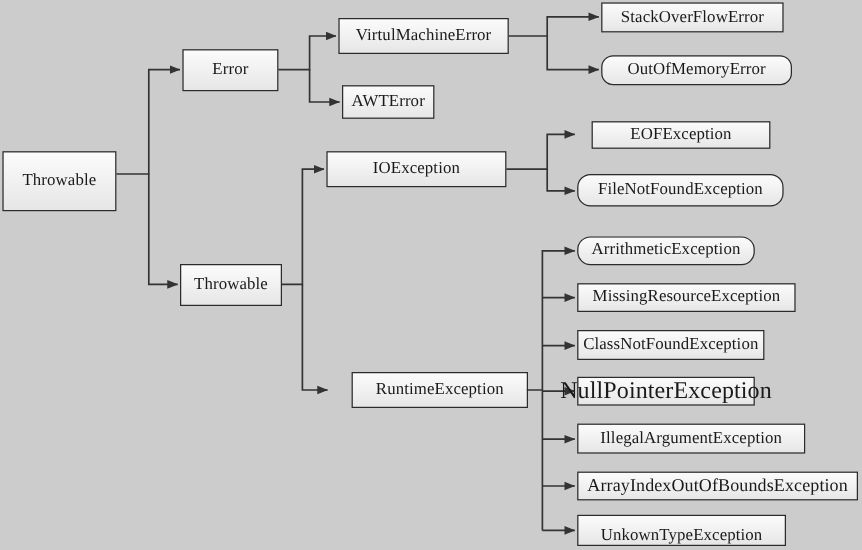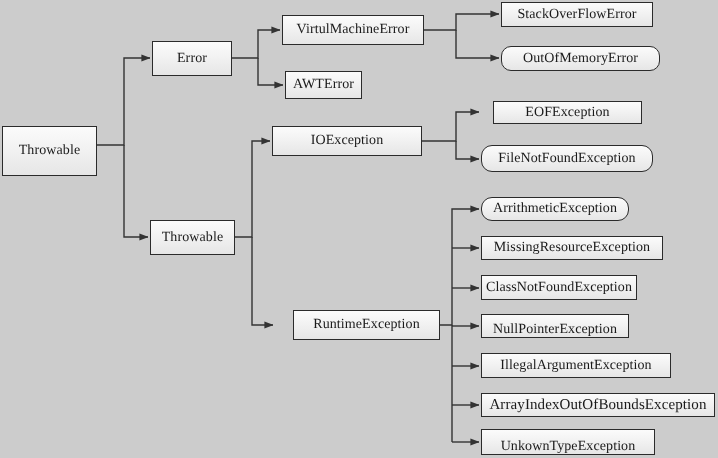--- a/index.html
+++ b/index.html
@@ -129,21 +129,21 @@
   </div>
   <div class="node" style="left: 481px; top: 197px; width: 148px; height: 24px; font-size: 14px; border-color: rgb(43, 43, 43); color: rgb(26, 26, 26); border-radius: 11px;">
     <span>ArrithmeticException</span>
   </div>
   <div class="node" style="left: 481px; top: 236px; width: 182px; height: 24px; font-size: 14px; border-color: rgb(43, 43, 43); color: rgb(26, 26, 26);">
     <span>MissingResourceException</span>
   </div>
   <div class="node" style="left: 481px; top: 275px; width: 156px; height: 25px; font-size: 14px; border-color: rgb(43, 43, 43); color: rgb(26, 26, 26);">
     <span>ClassNotFoundException</span>
   </div>
-  <div class="node" style="left: 481px; top: 314px; width: 148px; height: 24px; font-size: 14px; border-color: rgb(43, 43, 43); color: rgb(26, 26, 26); align-items: flex-end;">
+  <div class="node" style="left: 481px; top: 314px; width: 148px; height: 24px; font-size: 20px; border-color: rgb(43, 43, 43); color: rgb(26, 26, 26);">
     <span>NullPointerException</span>
   </div>
   <div class="node" style="left: 481px; top: 353px; width: 190px; height: 25px; font-size: 14px; border-color: rgb(43, 43, 43); color: rgb(26, 26, 26);">
     <span>IllegalArgumentException</span>
   </div>
   <div class="node" style="left: 481px; top: 393px; width: 234px; height: 24px; font-size: 15px; border-color: rgb(43, 43, 43); color: rgb(26, 26, 26);">
     <span>ArrayIndexOutOfBoundsException</span>
   </div>
   <div class="node" style="left: 481px; top: 429px; width: 174px; height: 26px; font-size: 14px; border-color: rgb(43, 43, 43); color: rgb(26, 26, 26); align-items: flex-end;">
     <span>UnkownTypeException</span>

